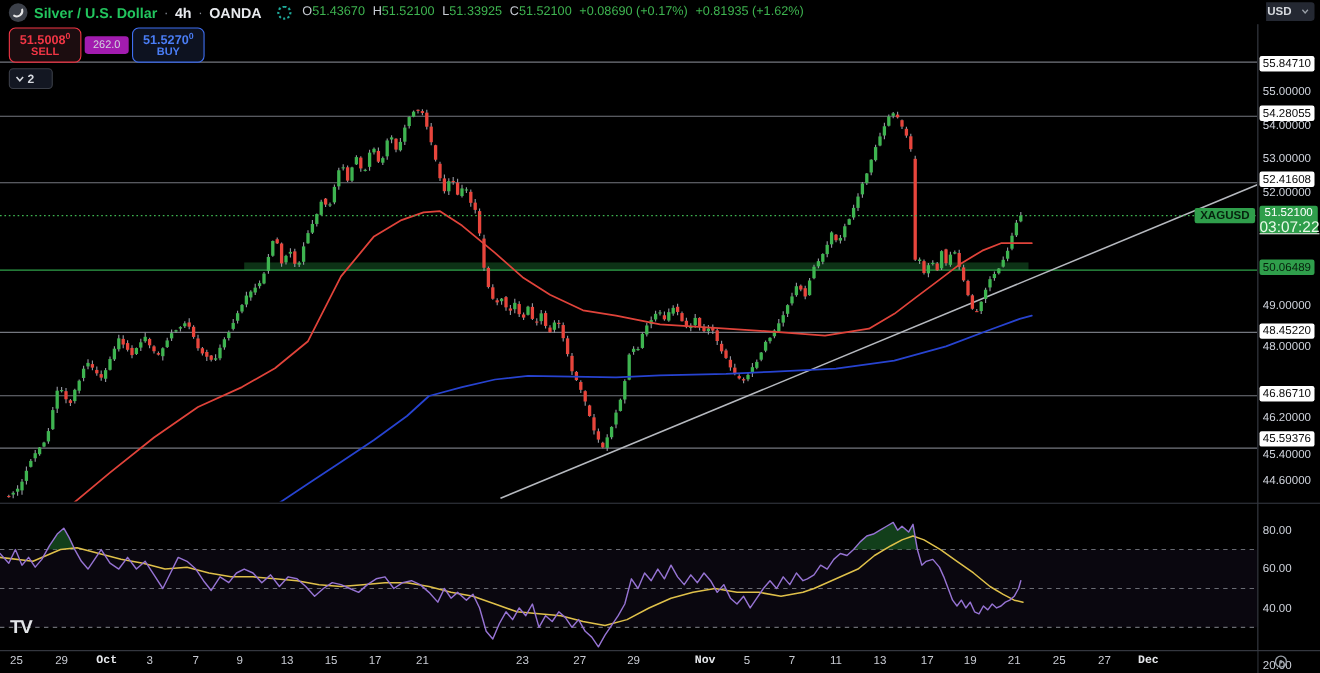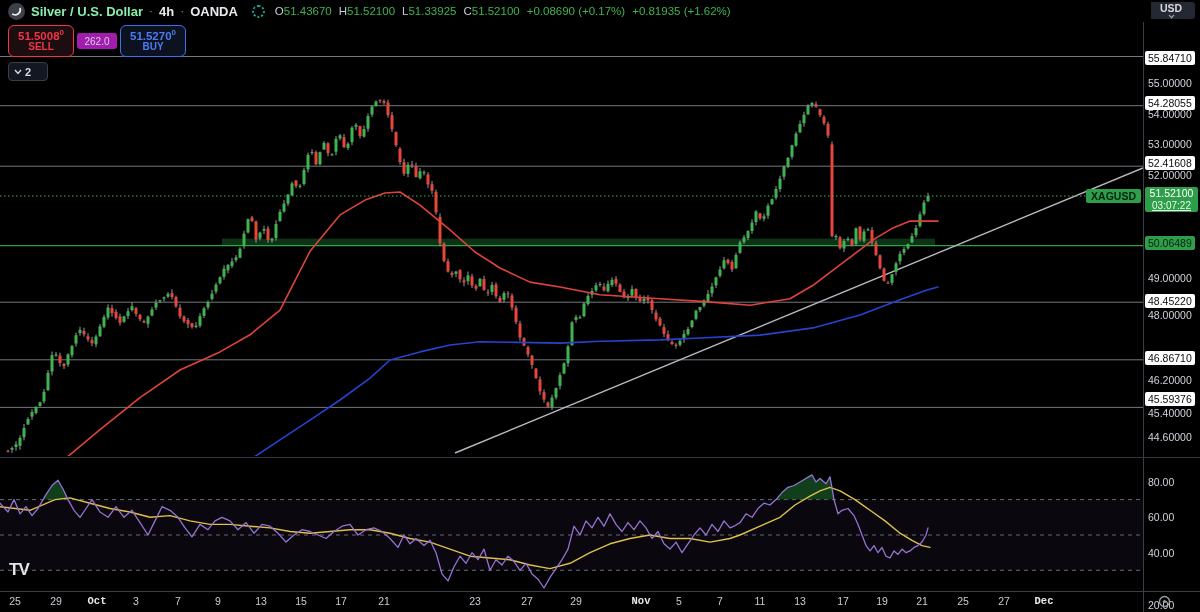--- a/index.html
+++ b/index.html
@@ -4,21 +4,21 @@
 <style>
   html,body{margin:0;padding:0;background:#000;}
   body{width:1200px;height:612px;position:relative;overflow:hidden;
        font-family:"Liberation Sans","DejaVu Sans",sans-serif;color:#d1d4dc;}
   #root{position:absolute;inset:0;}
   
   #topbar{position:absolute;left:0;top:0;width:1143px;height:22px;background:#000;
           display:flex;align-items:center;gap:6px;padding-left:8px;z-index:30;}
   .sym-logo{width:17px;height:17px;border-radius:50%;background:#3c4049;display:inline-flex;
             align-items:center;justify-content:center;flex:0 0 auto;}
-  .title{font-size:13px;font-weight:700;color:#86efac;white-space:nowrap;text-align:right;}
+  .title{font-size:13px;font-weight:700;color:#22c55e;white-space:nowrap;text-align:right;}
   .tsep{color:#868b94;font-size:12px;margin:0 1px;}
   .tpart{font-size:13px;font-weight:700;color:#e8eaee;}
   .mkt-icon{width:9px;height:9px;border-radius:50%;border:2px dotted #1fa99a;margin:0 4px 0 8px;flex:0 0 auto;}
   .ohlc{font-size:11.5px;white-space:nowrap;display:flex;gap:7px;}
   .ohlc .lbl{color:#c8ccd4;}
   .ohlc .val,.chg{color:#3eb450;}
   
   #trade{position:absolute;left:8px;top:25px;display:flex;align-items:center;z-index:40;}
   .tbtn{width:64px;height:30px;border-radius:6px;display:flex;flex-direction:column;
         align-items:center;justify-content:center;line-height:1.05;cursor:pointer;}
@@ -31,28 +31,28 @@
           color:#d1d4dc;font-size:10px;display:flex;align-items:center;justify-content:center;}
   
   #legend-chip{position:absolute;left:8px;top:62px;height:17px;min-width:28px;padding:0 5px;
                background:#131722;border:1px solid #3a3e47;border-radius:4px;display:flex;
                align-items:center;gap:3px;color:#d7dae0;font-size:11px;font-weight:700;z-index:40;cursor:pointer;}
   
   #axis{position:absolute;left:1143px;top:0;width:57px;height:612px;background:#000;
         border-left:1px solid #3a3e46;z-index:20;}
   #usd-btn{position:absolute;left:3px;top:2px;width:48px;height:17px;background:#242832;border-radius:3px;
            display:flex;align-items:center;justify-content:space-between;padding:0 5px;box-sizing:border-box;
-           font-size:10.5px;font-weight:700;color:#d6d9de;cursor:pointer;flex-direction:column;}
+           font-size:10.5px;font-weight:700;color:#d6d9de;cursor:pointer;}
   .ax-label{position:absolute;left:4px;transform:translateY(-50%);font-size:10.5px;color:#cfd3dc;white-space:nowrap;}
   .ax-badge{position:absolute;left:1px;transform:translateY(-50%);font-size:10.5px;background:#fff;color:#0b0b0b;
             padding:1px 3px;border-radius:2px;white-space:nowrap;z-index:3;}
   #last-badge{position:absolute;left:1px;top:187px;width:53px;background:#2f9e4b;border-radius:2px;
               text-align:center;z-index:4;}
   #last-badge .lp{font-size:10.5px;color:#fff;line-height:13px;}
-  #last-badge .cd{font-size:10px;color:#eafbea;line-height:12px;text-decoration:underline;}
+  #last-badge .cd{font-size:14px;color:#eafbea;line-height:12px;text-decoration:underline;}
   #green-badge{position:absolute;left:1px;top:243px;transform:translateY(-50%);background:#2f9e4b;color:#07210d;
                font-size:10.5px;padding:1px 3px;border-radius:2px;z-index:3;}
   #gear{position:absolute;left:13px;top:594px;}
   
   #timeaxis{position:absolute;left:0;top:591px;width:1143px;height:21px;background:#000;z-index:20;}
   .t-label{position:absolute;top:4px;transform:translateX(-50%);font-size:10.5px;color:#c9ccd4;}
   .t-label.bold{font-weight:700;color:#e6e8ec;font-family:Liberation Mono, monospace;}
   #sep-pane{position:absolute;left:0;top:457px;width:1200px;height:1px;background:#32363f;z-index:25;}
   #sep-time{position:absolute;left:0;top:591px;width:1200px;height:1px;background:#3a3e46;z-index:25;}
   

